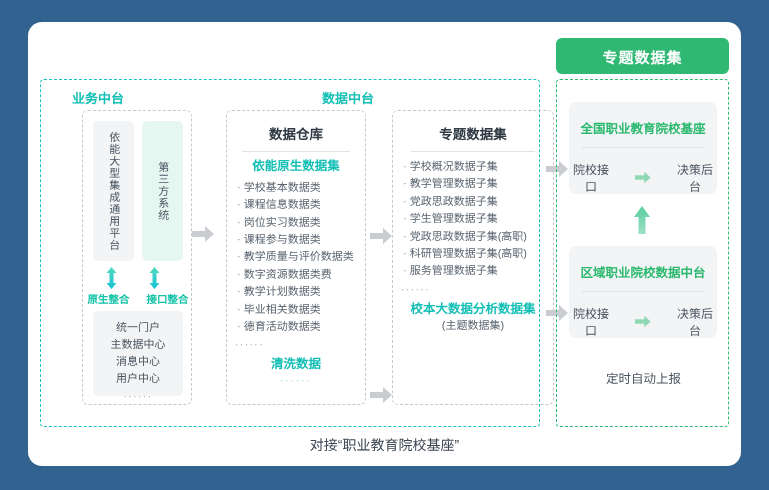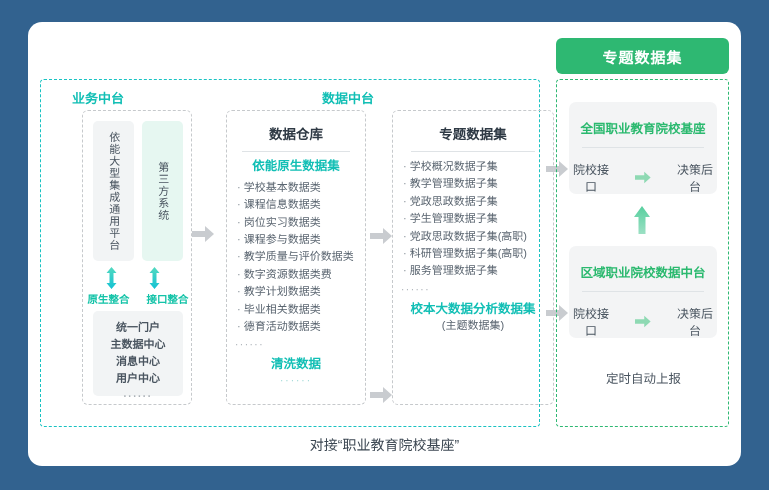--- a/index.html
+++ b/index.html
@@ -148,21 +148,20 @@
     flex-direction: column;
     align-items: center;
     justify-content: flex-start;
     padding-top: 8px;
     box-sizing: border-box;
   }
   .biz-list div {
     font-size: 11px;
     color: #4a5560;
     line-height: 1.55;
-    font-weight: bold;
   }
   .biz-list .dots { color: #aab0b6; letter-spacing: 1.5px; font-size: 10px; margin-top: 2px;}
 
   
   .dw-box {
     position: absolute;
     left: 186px;
     top: 72px;
     width: 140px;
     height: 295px;

